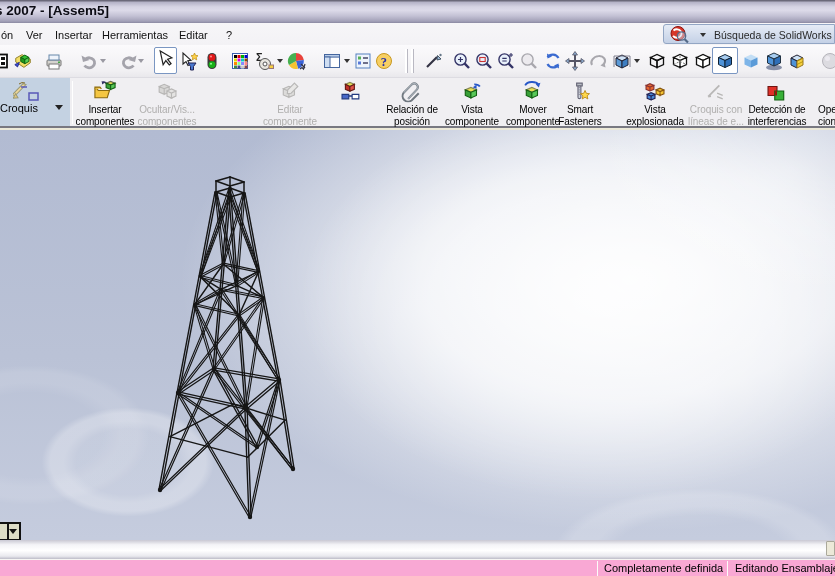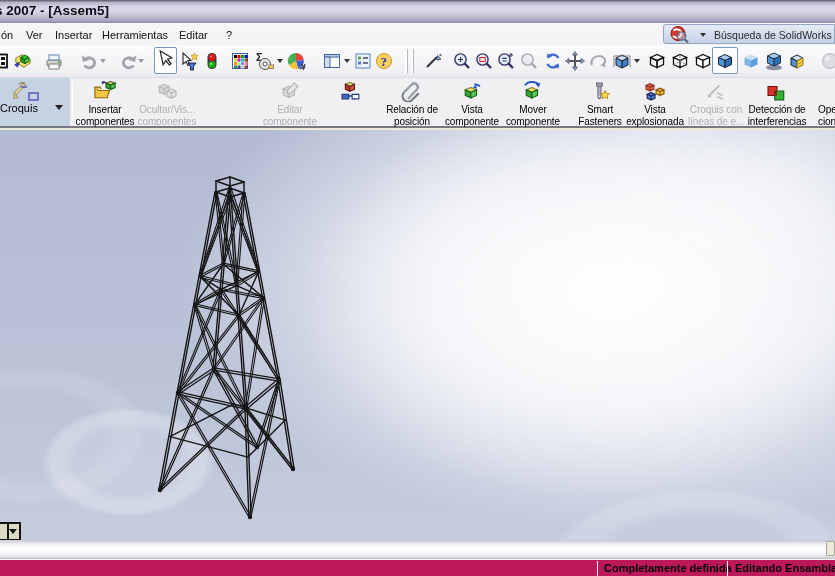--- a/index.html
+++ b/index.html
@@ -39,21 +39,21 @@
  radial-gradient(ellipse 500px 280px at 630px 150px, rgba(255,255,255,0.92) 0%, rgba(255,255,255,0.7) 42%, rgba(255,255,255,0.32) 68%, rgba(255,255,255,0) 90%),
  linear-gradient(180deg,#b2bbd2 0%,#bac2d6 55%,#c5ccde 100%);
 overflow:hidden;}
 #vp svg{position:absolute;left:0;top:-130px;}
 
 #bw{position:absolute;left:-6px;top:392px;width:27px;height:19px;border:2px solid #111;background:#dcdcc6;}
 #bw .d{position:absolute;right:0;top:0;width:12px;height:15px;border-left:2px solid #111;}
 #bw .a{position:absolute;right:2px;top:5px;width:0;height:0;border-left:4px solid transparent;border-right:4px solid transparent;border-top:5px solid #111;}
 
 #band{position:absolute;left:0;top:540px;width:835px;height:19px;background:linear-gradient(180deg,#c9c8d3 0%,#f4f4f7 25%,#ffffff 55%,#e9e9ee 85%,#bdbcc8 100%);}
-#status{position:absolute;left:0;top:559px;width:835px;height:17px;background:#be185d;border-top:1px solid #f5f5f2;font-size:11px;color:#000;font-weight:bold;}
+#status{position:absolute;left:0;top:559px;width:835px;height:17px;background:#f9a8d4;border-top:1px solid #f5f5f2;font-size:11px;color:#000;}
 #status span{white-space:nowrap;}
 #status .dv{position:absolute;top:1px;width:1px;height:15px;background:#b9b8b0;border-right:1px solid #fbfbf8;}
 </style></head>
 <body>
 <div id="root">
   <div id="title">
       <span class="t">s 2007 - [Assem5]</span>
     </div>
   <div id="menu">
     <span style="left:1px">ón</span>
@@ -335,21 +335,21 @@
         <svg class="ci" width="24" height="20" viewBox="0 0 24 20">
           <path d="M6 9 l5-2.2 5 2.2 -5 2.2 Z" fill="#e8e050" stroke="#885"></path>
           <path d="M6 9 v5 l5 2.2 v-5 Z" fill="#38a038" stroke="#146014"></path>
           <path d="M16 9 v5 l-5 2.2 v-5 Z" fill="#58c858" stroke="#146014"></path>
           <path d="M5 5 a6.5 4.5 0 0 1 12 -0.5" fill="none" stroke="#2858c8" stroke-width="1.6"></path>
           <path d="M18.6 2.6 L17.2 6.8 L14.4 4 Z" fill="#2858c8"></path>
         </svg>
         <div class="cl">Mover
 componente</div>
       </div>
-    <div class="cmb" style="left:560px;width:80px">
+    <div class="cmb" style="left:540px;width:80px">
         <svg class="ci" width="24" height="20" viewBox="0 0 24 20">
           <path d="M9 3 h5 v2.5 h-5 Z" fill="#b8bcc4" stroke="#667"></path>
           <path d="M10.2 5.5 h2.6 l0 10 a1.3 1.3 0 0 1 -2.6 0 Z" fill="#cdd2da" stroke="#667"></path>
           <path d="M10.2 7 h2.6 M10.2 9 h2.6 M10.2 11 h2.6 M10.2 13 h2.6" stroke="#889" stroke-width="0.8"></path>
           <path d="M16.5 9.5 l1.2 2.6 2.8 .3 -2.1 1.9 .6 2.8 -2.5 -1.5 -2.5 1.5 .6 -2.8 -2.1 -1.9 2.8 -.3 Z" fill="#ffd84a" stroke="#b8881a" stroke-width="0.8"></path>
         </svg>
         <div class="cl">Smart
 Fasteners</div>
       </div>
     <div class="cmb" style="left:615px;width:80px">

